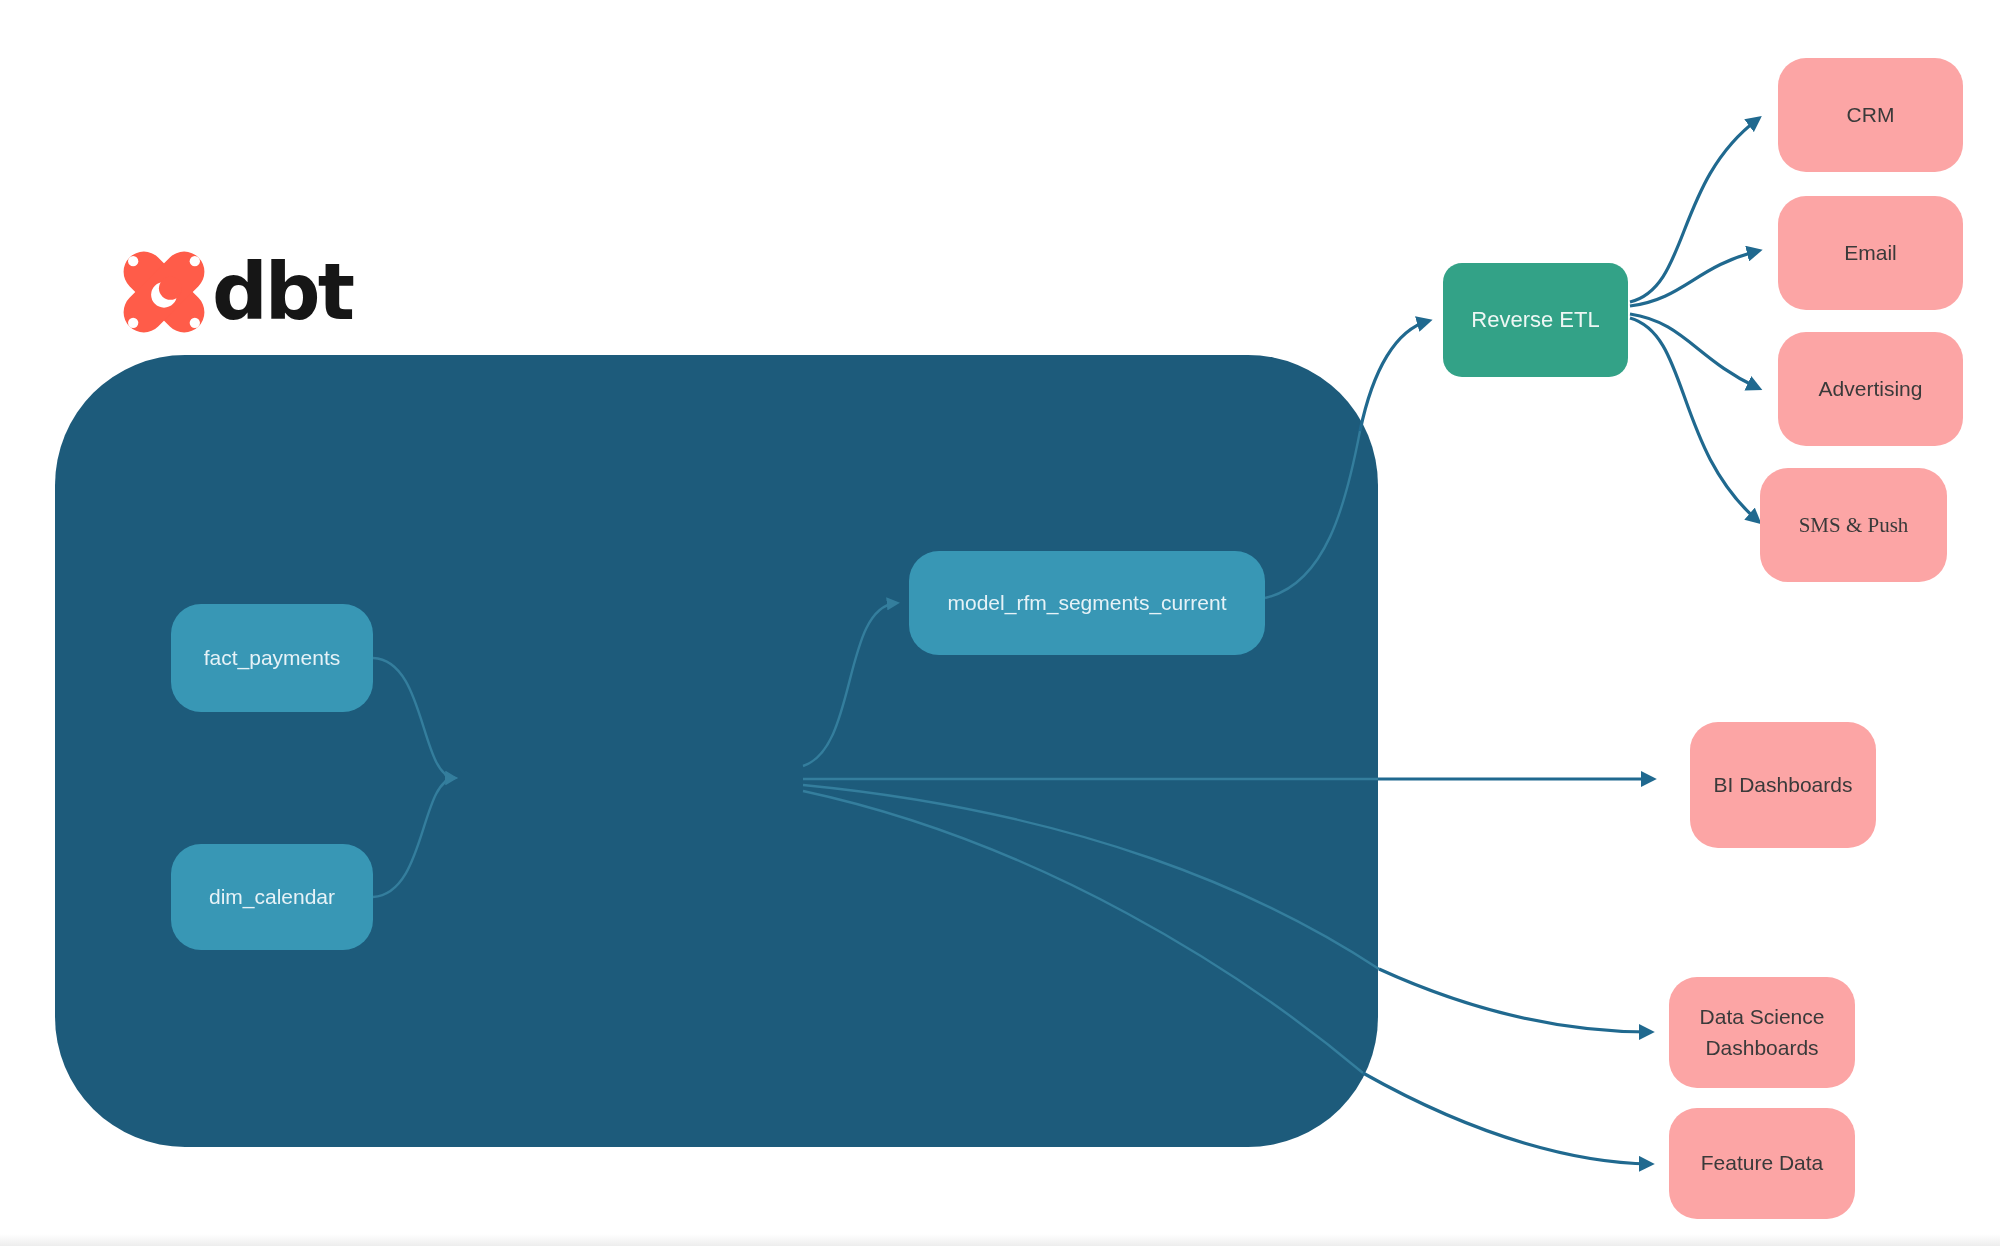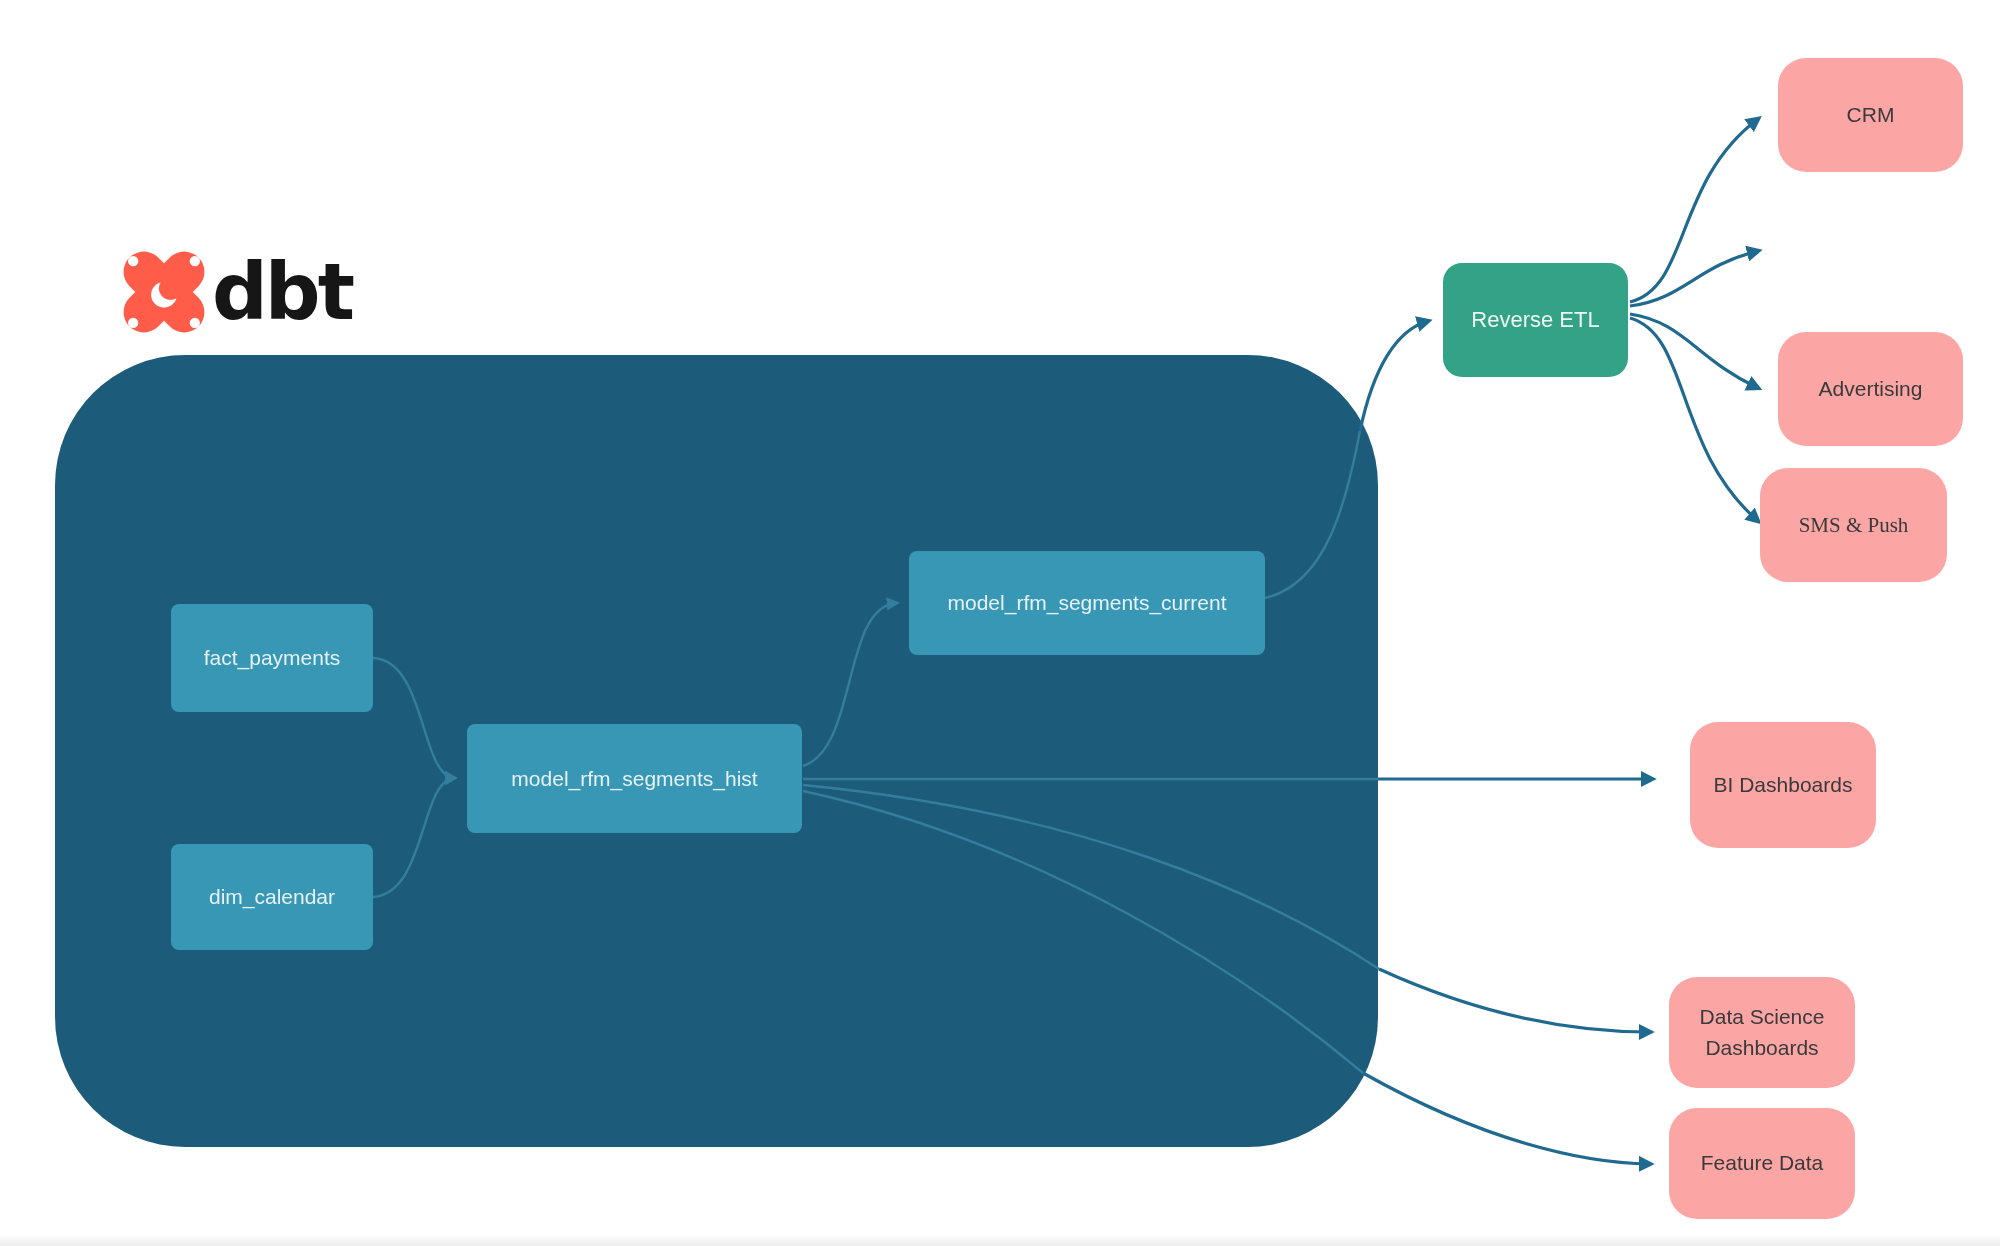--- a/index.html
+++ b/index.html
@@ -15,21 +15,21 @@
   
   .warehouse{
     position:absolute;left:55px;top:355px;width:1323px;height:792px;
     background:#1d5b7b;border-radius:130px;
   }
   
   .wires{position:absolute;left:0;top:0;width:2000px;height:1246px;pointer-events:none;}
   
   .node{
     position:absolute;display:flex;align-items:center;justify-content:center;
-    text-align:center;border-radius:8px;box-sizing:border-box;padding:8px 14px;
+    text-align:center;border-radius:30px;box-sizing:border-box;padding:8px 14px;
   }
   .node-teal{background:#3897b5;color:#e6f2f7;font-size:21px;}
   .node-green{background:#33a287;color:#eef7f4;font-size:22px;border-radius:19px;}
   .node-gray{background:#fca5a5;color:#3a3a3a;font-size:21px;border-radius:28px;line-height:1.45;}
   
   .bottom-strip{position:absolute;left:0;bottom:0;width:100%;height:12px;
     background:linear-gradient(#ffffff,#ededed);}
 </style>
 </head>
 <body>
@@ -85,33 +85,33 @@
       <path d="M 1630 318 C 1690 335, 1674 448, 1758 521" marker-end="url(#mDark)"></path>
     </g>
   </svg>
 
   <div class="node node-teal" style="left:171px;top:604px;width:202px;height:108px;">
     <span>fact_payments</span>
   </div>
   <div class="node node-teal" style="left:171px;top:844px;width:202px;height:106px;">
     <span>dim_calendar</span>
   </div>
-  <div class="node node-teal" style="left:467px;top:724px;width:335px;height:109px;">
-    <span>model_rfm_segments_hist</span>
-  </div>
   <div class="node node-teal" style="left:909px;top:551px;width:356px;height:104px;">
     <span>model_rfm_segments_current</span>
   </div>
 
   <div class="node node-green" style="left:1443px;top:263px;width:185px;height:114px;">
     <span>Reverse ETL</span>
   </div>
 
   <div class="node node-gray" style="left:1778px;top:58px;width:185px;height:114px;">
     <span>CRM</span>
+  </div>
+  <div class="node node-gray" style="left:1778px;top:196px;width:185px;height:114px;">
+    <span>Email</span>
   </div>
   <div class="node node-gray" style="left:1778px;top:332px;width:185px;height:114px;">
     <span>Advertising</span>
   </div>
   <div class="node node-gray" style="left:1760px;top:468px;width:187px;height:114px;font-family:Liberation Serif, serif;">
     <span>SMS &amp; Push</span>
   </div>
 
   <div class="node node-gray" style="left:1690px;top:722px;width:186px;height:126px;justify-content:center;">
     <span>BI Dashboards</span>

